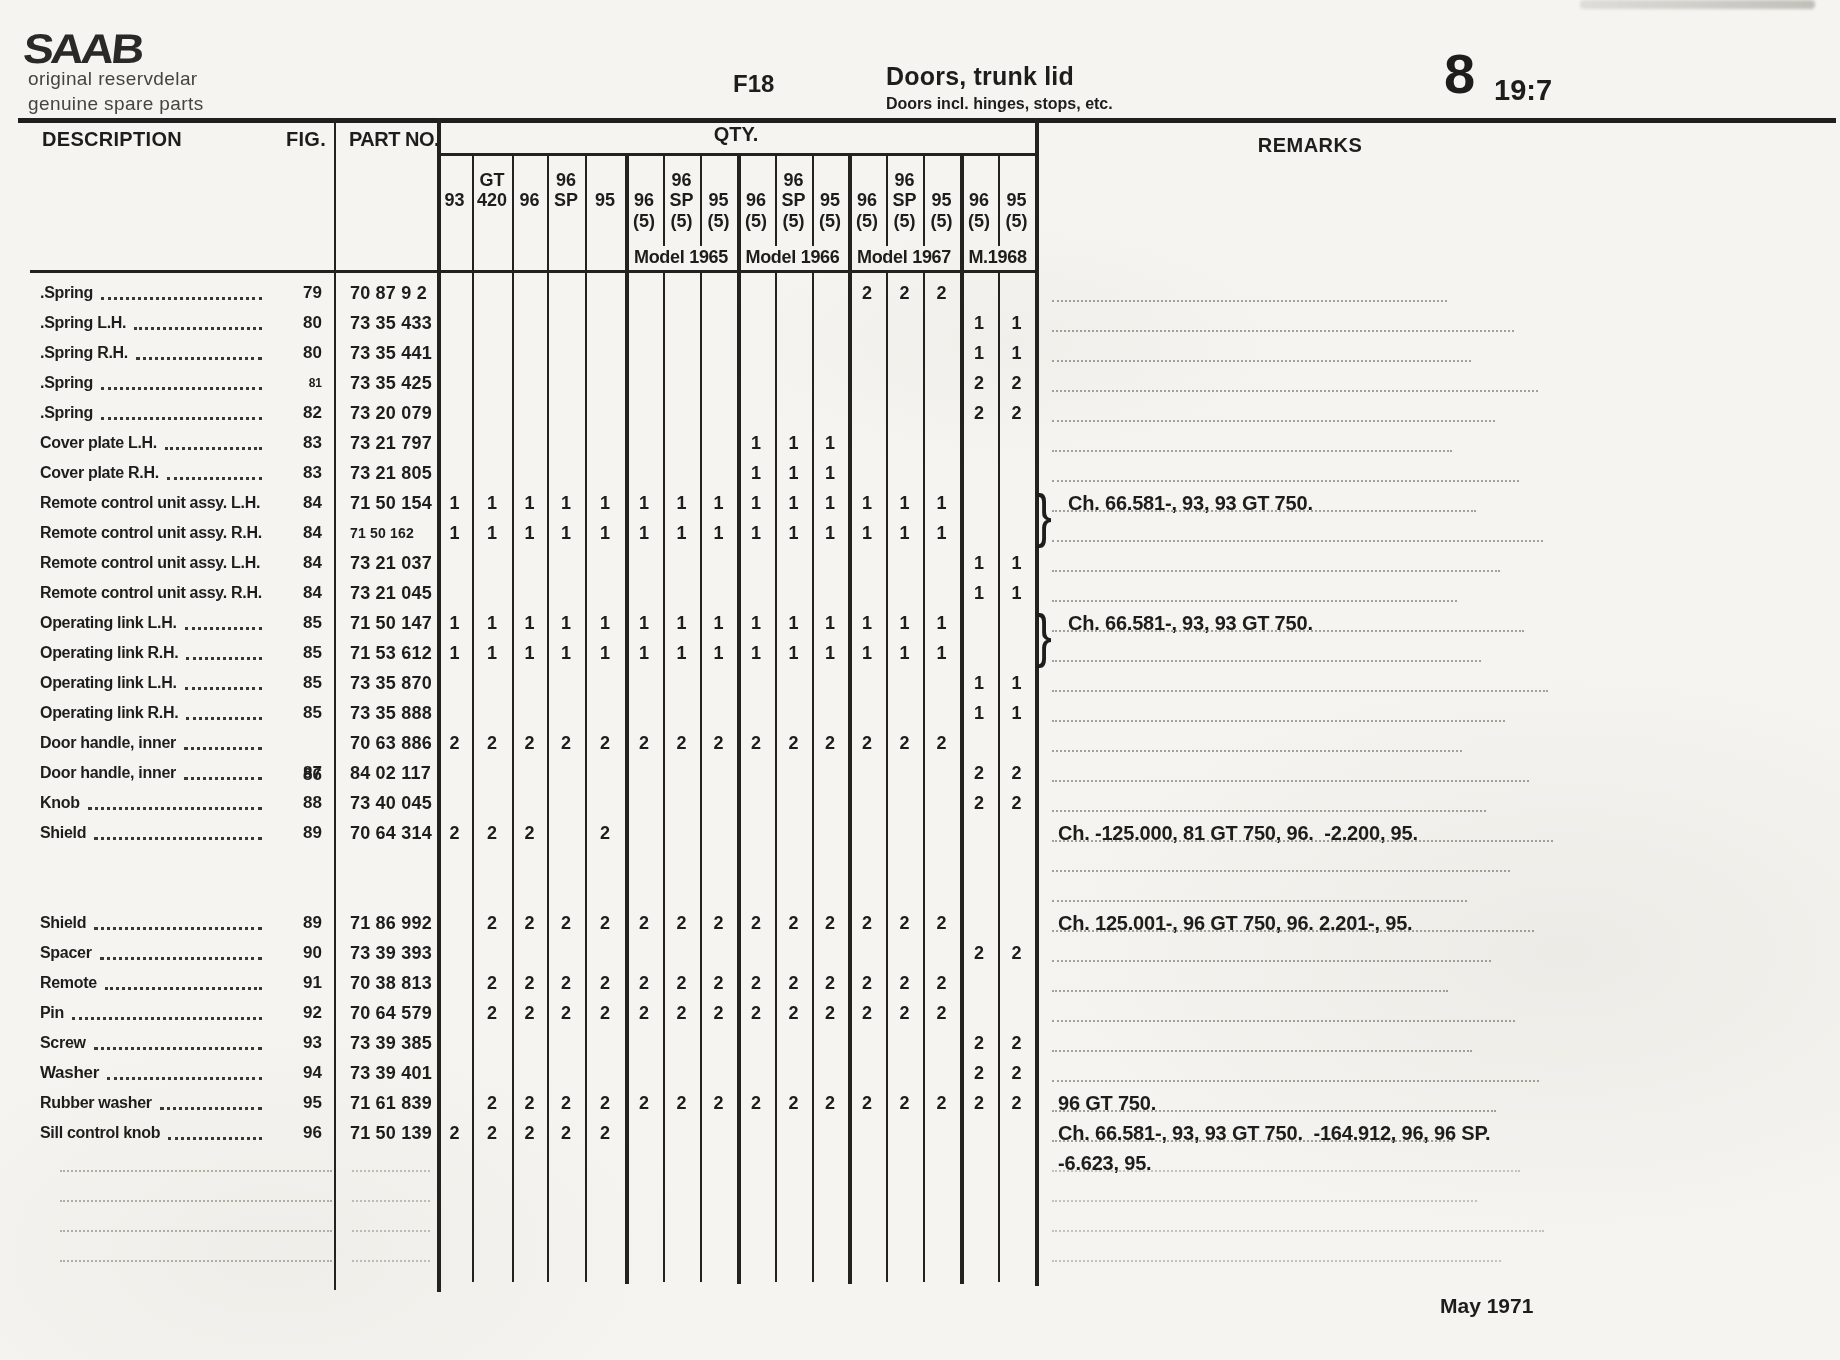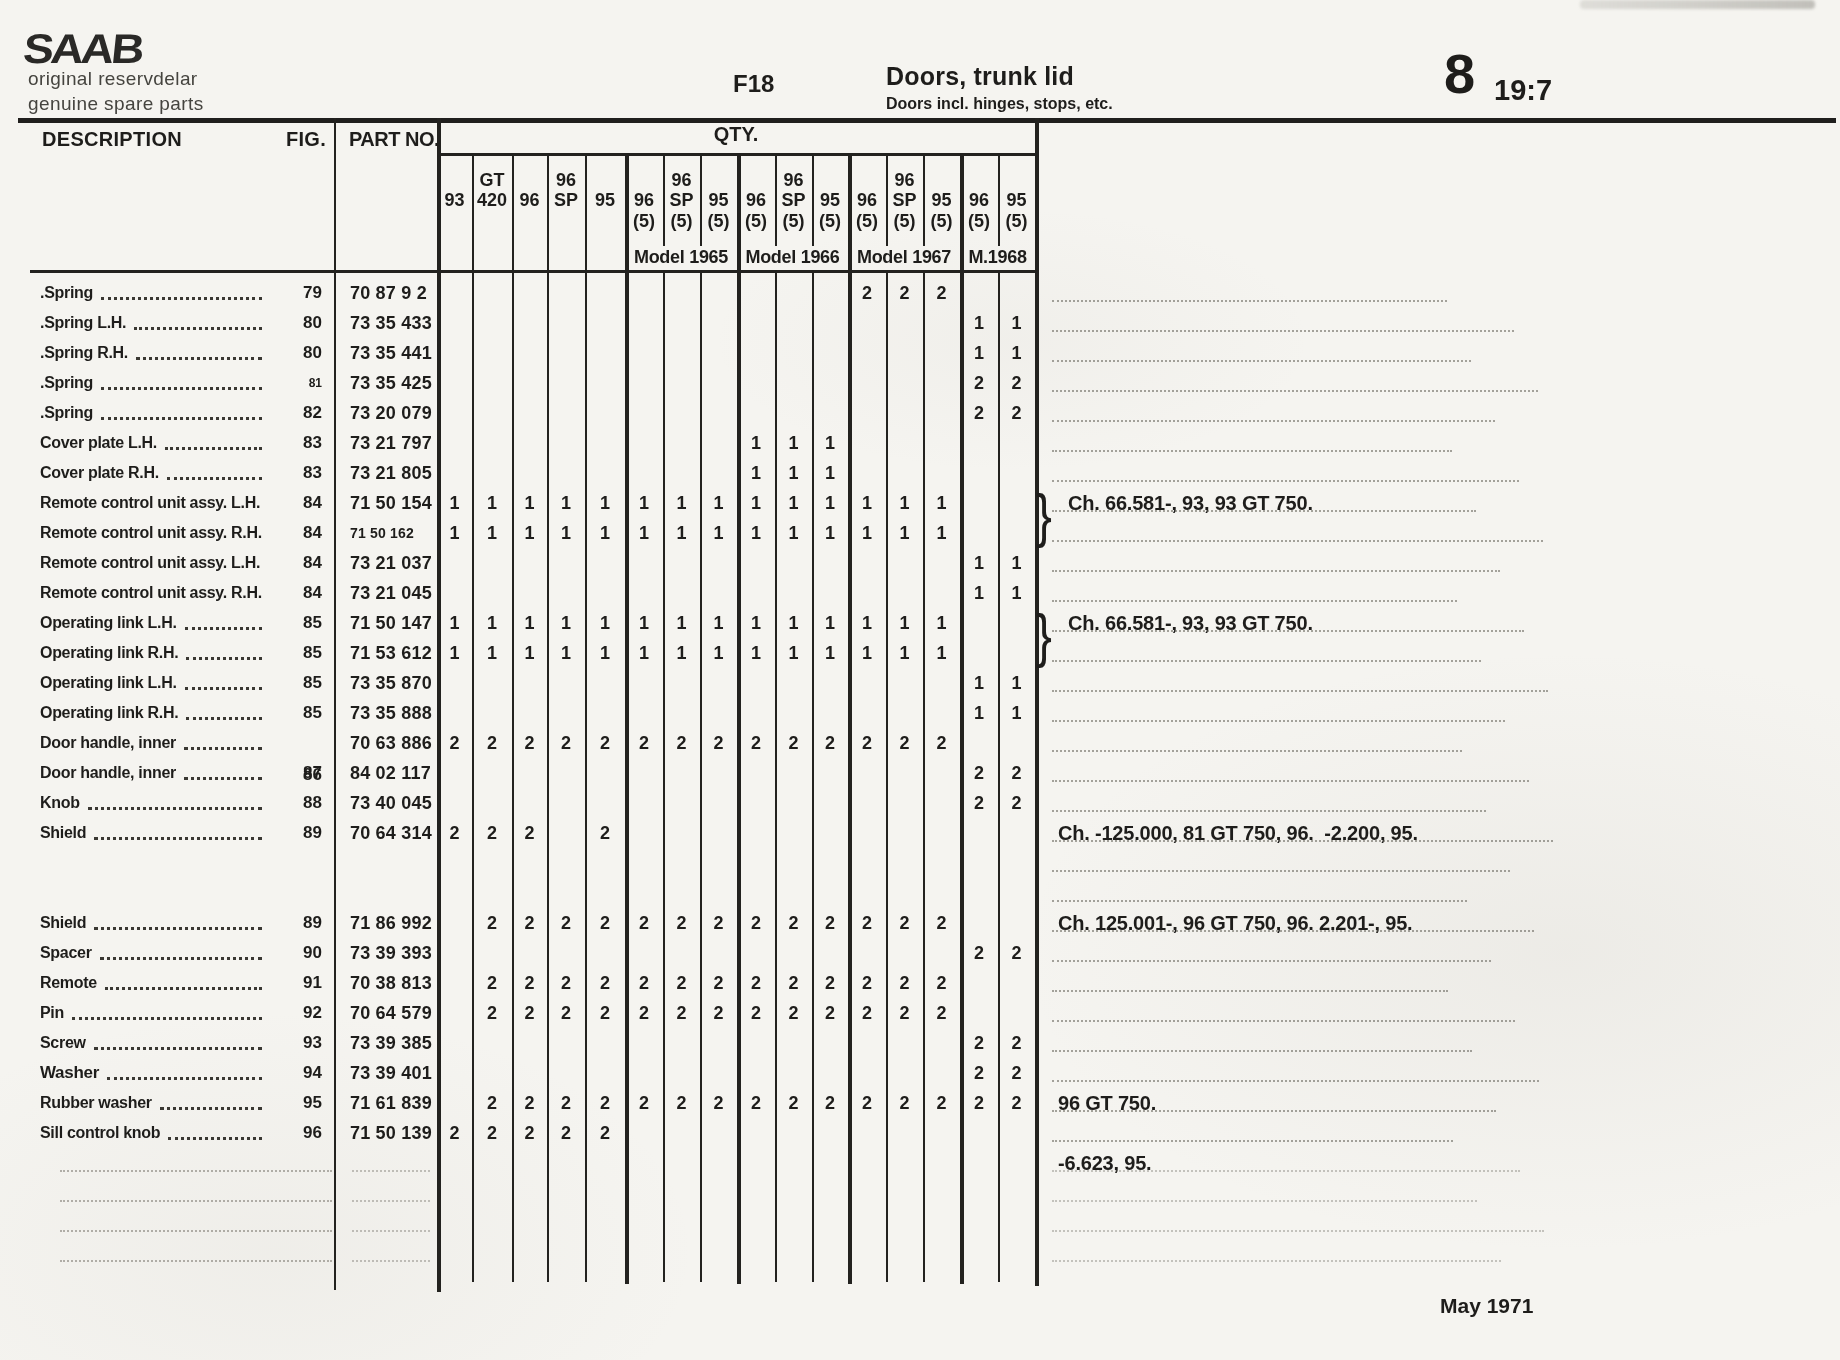--- a/index.html
+++ b/index.html
@@ -47,20 +47,21 @@
   <div class="abs docsub">Doors incl. hinges, stops, etc.</div>
   <div class="abs chapnum">8</div>
   <div class="abs pageref">19:7</div>
   <div class="abs smudge"></div>
   <div class="abs rule-top"></div>
 
   <div class="abs colhead h-desc">DESCRIPTION</div>
   <div class="abs colhead h-fig">FIG.</div>
   <div class="abs colhead h-part">PART NO.</div>
   <div class="abs h-qty">QTY.</div>
+  <div class="abs h-rem">REMARKS</div>
 
   <div class="abs footdate">May 1971</div>
 <div style="position: absolute; left: 334px; top: 118px; width: 2px; height: 1172px; background: rgb(35, 34, 31);"></div>
     <div style="position: absolute; left: 437px; top: 118px; width: 4px; height: 1174px; background: rgb(35, 34, 31);"></div>
     <div style="position: absolute; left: 472px; top: 153px; width: 2px; height: 1129px; background: rgb(35, 34, 31);"></div>
     <div style="position: absolute; left: 512px; top: 153px; width: 2px; height: 1129px; background: rgb(35, 34, 31);"></div>
     <div style="position: absolute; left: 547px; top: 153px; width: 2px; height: 1129px; background: rgb(35, 34, 31);"></div>
     <div style="position: absolute; left: 585px; top: 153px; width: 2px; height: 1129px; background: rgb(35, 34, 31);"></div>
     <div style="position: absolute; left: 625px; top: 153px; width: 4px; height: 1131px; background: rgb(35, 34, 31);"></div>
     <div style="position: absolute; left: 663px; top: 153px; width: 2px; height: 93px; background: rgb(35, 34, 31);"></div>
@@ -481,20 +482,21 @@
       <div style="white-space: nowrap; line-height: 30px; font-weight: 700; font-size: 16px; letter-spacing: -0.3px;">Sill control knob</div>
       <div style="flex: 1 1 0px; min-width: 0px; border-bottom: 3px dotted rgb(58, 56, 51); margin: 0px 10px 8px 8px;"></div>
     </div>
     <div style="position: absolute; left: 264px; top: 1118px; width: 58px; height: 30px; text-align: right; line-height: 30px; font-weight: 700; font-size: 17px;">96</div>
     <div style="position: absolute; left: 350px; top: 1118px; width: 84px; height: 30px; line-height: 30px; font-weight: 700; font-size: 18px; letter-spacing: 0.2px;">71 50 139</div>
     <div style="position: absolute; left: 437px; top: 1118px; width: 35px; height: 30px; text-align: center; line-height: 30px; font-weight: 700; font-size: 18px;">2</div>
     <div style="position: absolute; left: 472px; top: 1118px; width: 40px; height: 30px; text-align: center; line-height: 30px; font-weight: 700; font-size: 18px;">2</div>
     <div style="position: absolute; left: 512px; top: 1118px; width: 35px; height: 30px; text-align: center; line-height: 30px; font-weight: 700; font-size: 18px;">2</div>
     <div style="position: absolute; left: 547px; top: 1118px; width: 38px; height: 30px; text-align: center; line-height: 30px; font-weight: 700; font-size: 18px;">2</div>
     <div style="position: absolute; left: 585px; top: 1118px; width: 40px; height: 30px; text-align: center; line-height: 30px; font-weight: 700; font-size: 18px;">2</div>
+    <div style="position: absolute; left: 1058px; top: 1120px; height: 26px; line-height: 26px; font-weight: 700; font-size: 20px; white-space: pre; letter-spacing: -0.2px;">Ch. 66.581-, 93, 93 GT 750.  -164.912, 96, 96 SP.</div>
     <div style="position: absolute; left: 1058px; top: 1150px; height: 26px; line-height: 26px; font-weight: 700; font-size: 20px; white-space: pre; letter-spacing: -0.2px;">-6.623, 95.</div>
     <div style="position: absolute; left: 1052px; top: 300px; width: 395px; border-top: 2px dotted rgba(95, 92, 83, 0.55);"></div>
     <div style="position: absolute; left: 1052px; top: 330px; width: 462px; border-top: 2px dotted rgba(95, 92, 83, 0.55);"></div>
     <div style="position: absolute; left: 1052px; top: 360px; width: 419px; border-top: 2px dotted rgba(95, 92, 83, 0.55);"></div>
     <div style="position: absolute; left: 1052px; top: 390px; width: 486px; border-top: 2px dotted rgba(95, 92, 83, 0.55);"></div>
     <div style="position: absolute; left: 1052px; top: 420px; width: 443px; border-top: 2px dotted rgba(95, 92, 83, 0.55);"></div>
     <div style="position: absolute; left: 1052px; top: 450px; width: 400px; border-top: 2px dotted rgba(95, 92, 83, 0.55);"></div>
     <div style="position: absolute; left: 1052px; top: 480px; width: 467px; border-top: 2px dotted rgba(95, 92, 83, 0.55);"></div>
     <div style="position: absolute; left: 1052px; top: 510px; width: 424px; border-top: 2px dotted rgba(95, 92, 83, 0.55);"></div>
     <div style="position: absolute; left: 1052px; top: 540px; width: 491px; border-top: 2px dotted rgba(95, 92, 83, 0.55);"></div>

